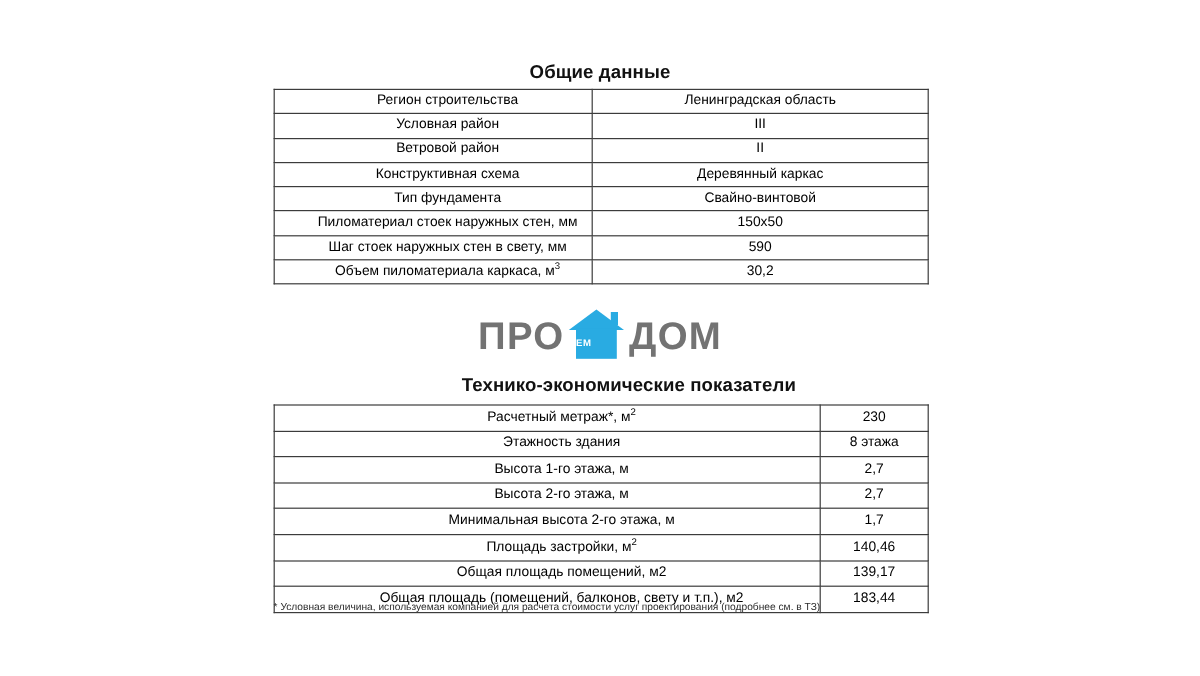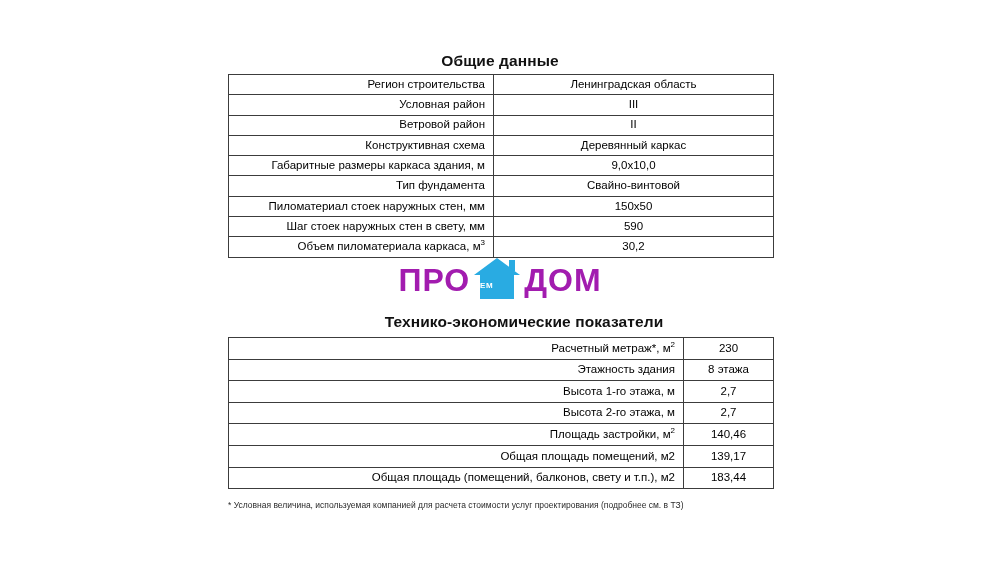--- a/index.html
+++ b/index.html
@@ -44,21 +44,21 @@
     font-size: 11.5px;
   }
   table.data-table td {
     border: 1px solid #3c3c3c;
     padding: 0 8px;
     line-height: 1;
     white-space: nowrap;
     overflow: hidden;
   }
   table.data-table td.label {
-    text-align: right;
+    text-align: center;
     padding-left: 32px;
   }
   table.data-table td.value {
     text-align: center;
   }
 
   #table-general {
     position: absolute;
     left: 228px;
     top: 74px;
@@ -77,21 +77,21 @@
     height: 44px;
     display: flex;
     align-items: center;
     justify-content: center;
   }
   .logo-text {
     font-family: "Liberation Sans", sans-serif;
     font-weight: bold;
     font-size: 32px;
     letter-spacing: 1px;
-    color: #a21caf;
+    color: #737373;
     line-height: 1;
   }
   .logo-house {
     position: relative;
     width: 46px;
     height: 44px;
     margin: 0 4px;
     display: inline-block;
   }
   .logo-house .roof {
@@ -187,24 +187,20 @@
           <td class="label">Условная район</td>
           <td class="value">III</td>
         </tr>
         <tr>
           <td class="label">Ветровой район</td>
           <td class="value">II</td>
         </tr>
         <tr>
           <td class="label">Конструктивная схема</td>
           <td class="value">Деревянный каркас</td>
-        </tr>
-        <tr>
-          <td class="label">Габаритные размеры каркаса здания, м</td>
-          <td class="value">9,0х10,0</td>
         </tr>
         <tr>
           <td class="label">Тип фундамента</td>
           <td class="value">Свайно-винтовой</td>
         </tr>
         <tr>
           <td class="label">Пиломатериал стоек наружных стен, мм</td>
           <td class="value">150х50</td>
         </tr>
         <tr>
@@ -247,20 +243,24 @@
         </tr>
         <tr>
           <td class="label">Высота 1-го этажа, м</td>
           <td class="value">2,7</td>
         </tr>
         <tr>
           <td class="label">Высота 2-го этажа, м</td>
           <td class="value">2,7</td>
         </tr>
         <tr>
+          <td class="label">Минимальная высота 2-го этажа, м</td>
+          <td class="value">1,7</td>
+        </tr>
+        <tr>
           <td class="label">Площадь застройки, м<sup>2</sup></td>
           <td class="value">140,46</td>
         </tr>
         <tr>
           <td class="label">Общая площадь помещений, м2</td>
           <td class="value">139,17</td>
         </tr>
         <tr>
           <td class="label">Общая площадь (помещений, балконов, свету и т.п.), м2</td>
           <td class="value">183,44</td>

